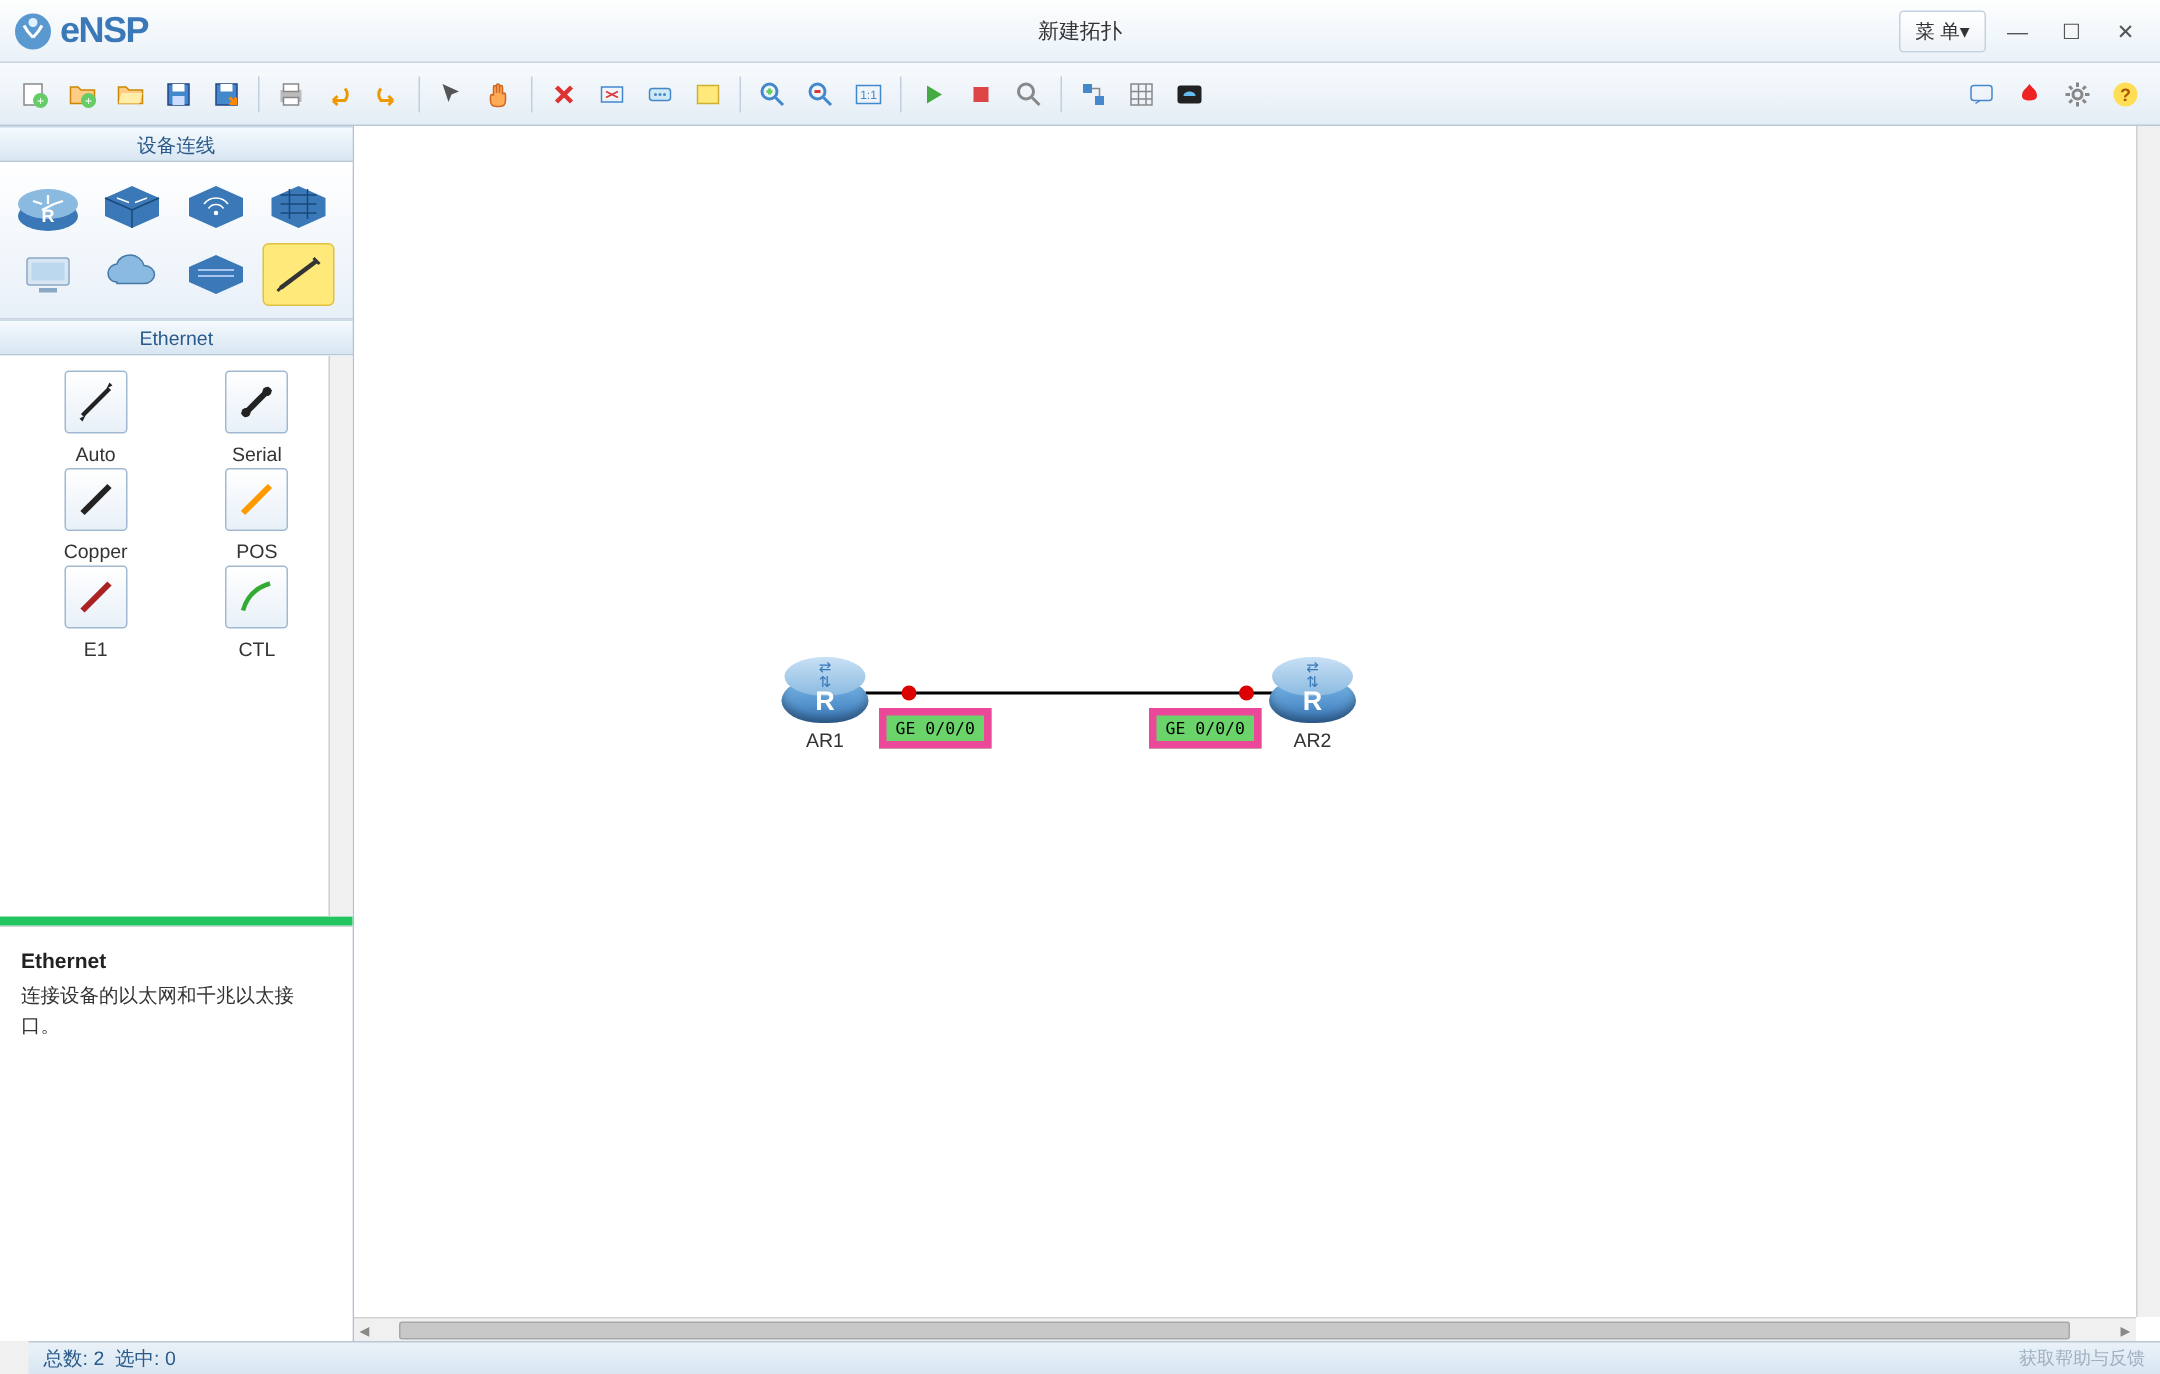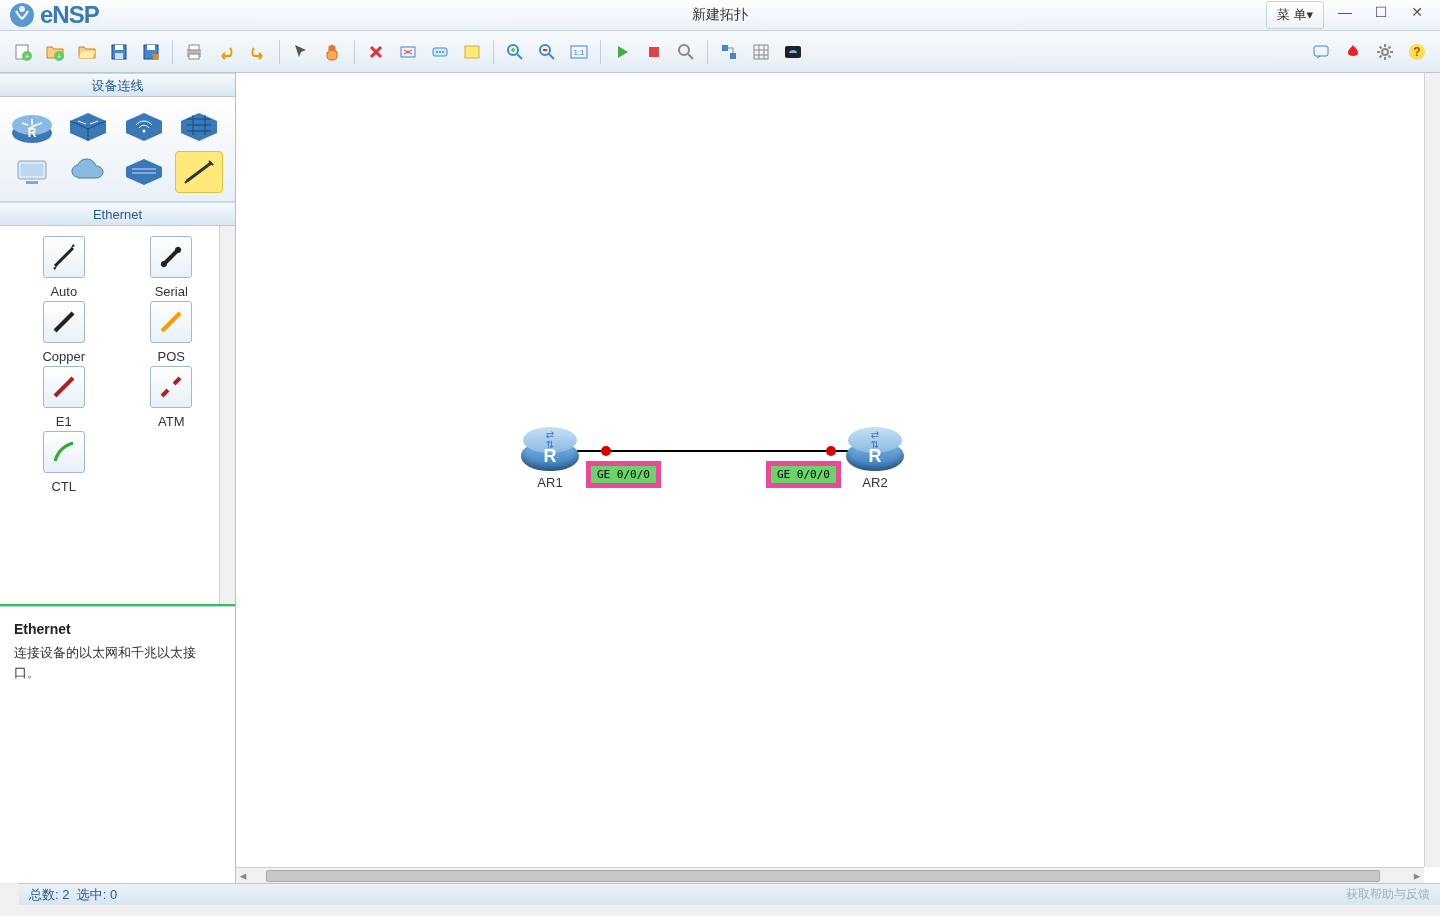--- a/index.html
+++ b/index.html
@@ -1,24 +1,24 @@
 <!DOCTYPE html>
 <html><head>
 <meta charset="utf-8">
 <style>
 * { box-sizing: border-box; margin: 0; padding: 0; }
 body { font-family: "Microsoft YaHei", Arial, sans-serif; font-size: 13px; background: #f0f0f0; width: 1440px; height: 916px; overflow: hidden; }
 
 
-.title-bar { height: 31px; background: linear-gradient(#fdfefe, #eaf2f8); border-bottom: 1px solid #c8d4e0; display: flex; align-items: center; padding: 12px 8px; position: relative; }
+.title-bar { height: 42px; background: linear-gradient(#fdfefe, #eaf2f8); border-bottom: 1px solid #c8d4e0; display: flex; align-items: center; padding: 12px 8px; position: relative; }
 .title-bar .logo { display: flex; align-items: center; gap: 4px; }
 .title-bar .logo-icon { width: 28px; height: 28px; position: relative; }
 .title-bar .logo-text { font-size: 24px; font-weight: bold; color: #3a78b8; letter-spacing: -1px; }
 .title-bar .title { position: absolute; left: 50%; transform: translateX(-50%); color: #333; font-size: 14px; }
-.title-bar .window-controls { margin-left: auto; display: flex; gap: 6px; }
+.title-bar .window-controls { margin-left: auto; display: flex; align-items: center; gap: 6px; }
 .title-bar .menu-button { padding: 4px 10px; background: linear-gradient(#fff, #eef3f8); border: 1px solid #c5d3e0; border-radius: 3px; font-size: 13px; color: #333; cursor: pointer; }
 .title-bar .win-btn { width: 30px; height: 22px; display: flex; align-items: center; justify-content: center; cursor: pointer; font-size: 14px; color: #555; }
 
 
 .toolbar { height: 42px; background: linear-gradient(#f8fbfd, #e4edf5); border-bottom: 1px solid #b8c8d8; display: flex; align-items: center; padding: 0 8px; gap: 2px; }
 .toolbar .tb-btn { width: 30px; height: 30px; display: flex; align-items: center; justify-content: center; border-radius: 3px; cursor: pointer; }
 .toolbar .tb-sep { width: 1px; height: 24px; background: #c0d0e0; margin: 0 4px; }
 .toolbar .right-tools { margin-left: auto; display: flex; gap: 2px; }
 
 
@@ -26,21 +26,21 @@
 
 
 .sidebar { width: 236px; background: #eef3f8; border-right: 1px solid #b0c0d0; display: flex; flex-direction: column; }
 .panel-header { height: 24px; background: linear-gradient(#f5fafd, #d8e6f2); border-top: 1px solid #cad8e6; border-bottom: 1px solid #b8c8d8; text-align: center; font-size: 13px; color: #2a5a8a; line-height: 24px; }
 
 .device-category-grid { display: grid; grid-template-columns: repeat(4, 1fr); gap: 4px; padding: 8px; background: linear-gradient(#fff, #e8f0f8); border-bottom: 1px solid #c8d4e0; }
 .dev-cat { width: 48px; height: 42px; display: flex; align-items: center; justify-content: center; border-radius: 4px; cursor: pointer; }
 .dev-cat.selected { background: #ffe97a; border: 1px solid #e0c040; }
 .dev-cat-icon { width: 44px; height: 38px; }
 
-.cable-list { flex: 0 0 auto; height: 380px; background: #fff; border-bottom: 2px solid #22c55e; position: relative; overflow-y: auto; }
+.cable-list { flex: 0 0 auto; height: 380px; background: #fff; border-bottom: 6px solid #22c55e; position: relative; overflow-y: auto; }
 .cable-grid { display: grid; grid-template-columns: repeat(2, 1fr); gap: 2px 20px; padding: 10px 20px; }
 .cable-item { display: flex; flex-direction: column; align-items: center; gap: 6px; cursor: pointer; }
 .cable-icon { width: 42px; height: 42px; background: linear-gradient(#fff, #e8f0f8); border: 1px solid #a0b8d0; border-radius: 3px; display: flex; align-items: center; justify-content: center; }
 .cable-label { font-size: 13px; color: #333; }
 
 .desc-panel { flex: 1; background: #fff; padding: 14px; border-top: 1px solid #c8d4e0; }
 .desc-title { font-weight: bold; font-size: 14px; margin-bottom: 6px; color: #222; }
 .desc-text { font-size: 13px; color: #333; line-height: 1.5; }
 
 
@@ -373,28 +373,20 @@
           <div class="cable-icon">
               <svg width="30" height="30" viewBox="0 0 30 30">
                 <path d="M6 24L24 6" stroke="#a22" stroke-width="4"></path>
               </svg>
             </div>
           <div class="cable-label">E1</div>
         </div>
         <div class="cable-item">
           <div class="cable-icon">
               <svg width="30" height="30" viewBox="0 0 30 30">
-                <path d="M6 24L12 18M18 12L24 6" stroke="#a22" stroke-width="4"></path>
-              </svg>
-            </div>
-          <div class="cable-label">ATM</div>
-        </div>
-        <div class="cable-item">
-          <div class="cable-icon">
-              <svg width="30" height="30" viewBox="0 0 30 30">
                 <path d="M6 24Q10 10 24 6" stroke="#3a3" stroke-width="3" fill="none"></path>
               </svg>
             </div>
           <div class="cable-label">CTL</div>
         </div>
       </div>
       <div class="scrollbar-v"></div>
     </div>
 
     <div class="desc-panel">

